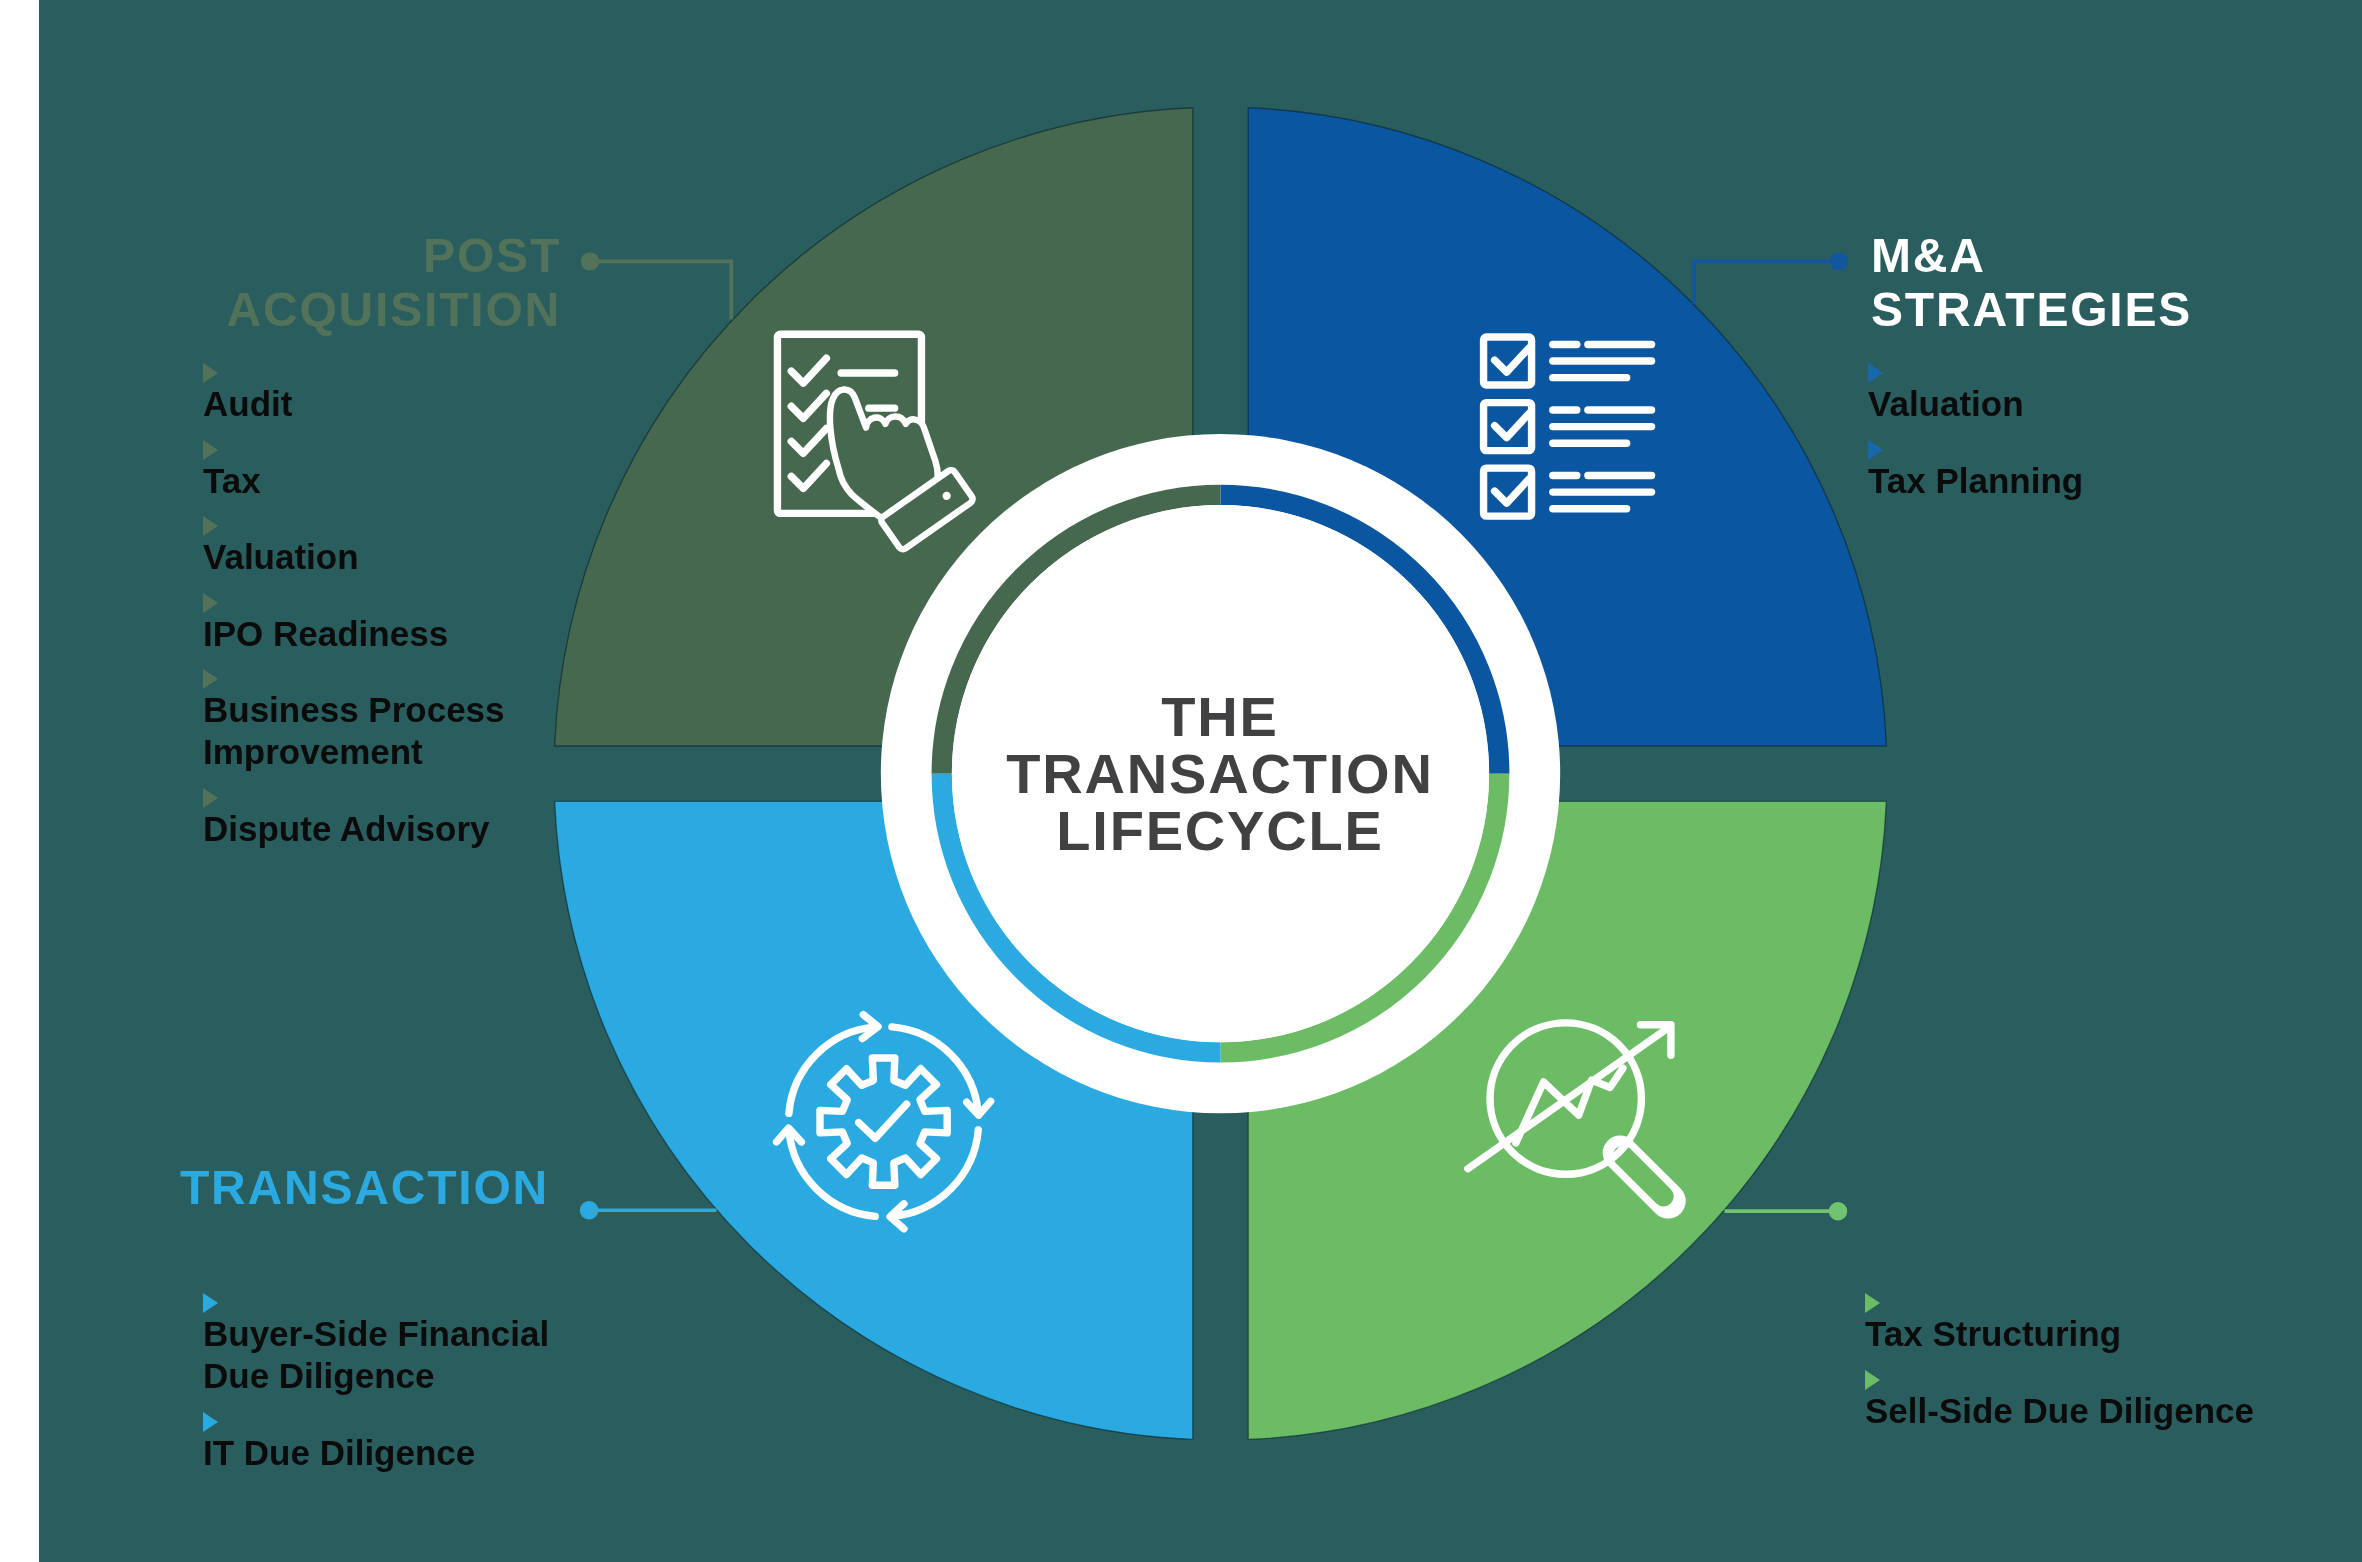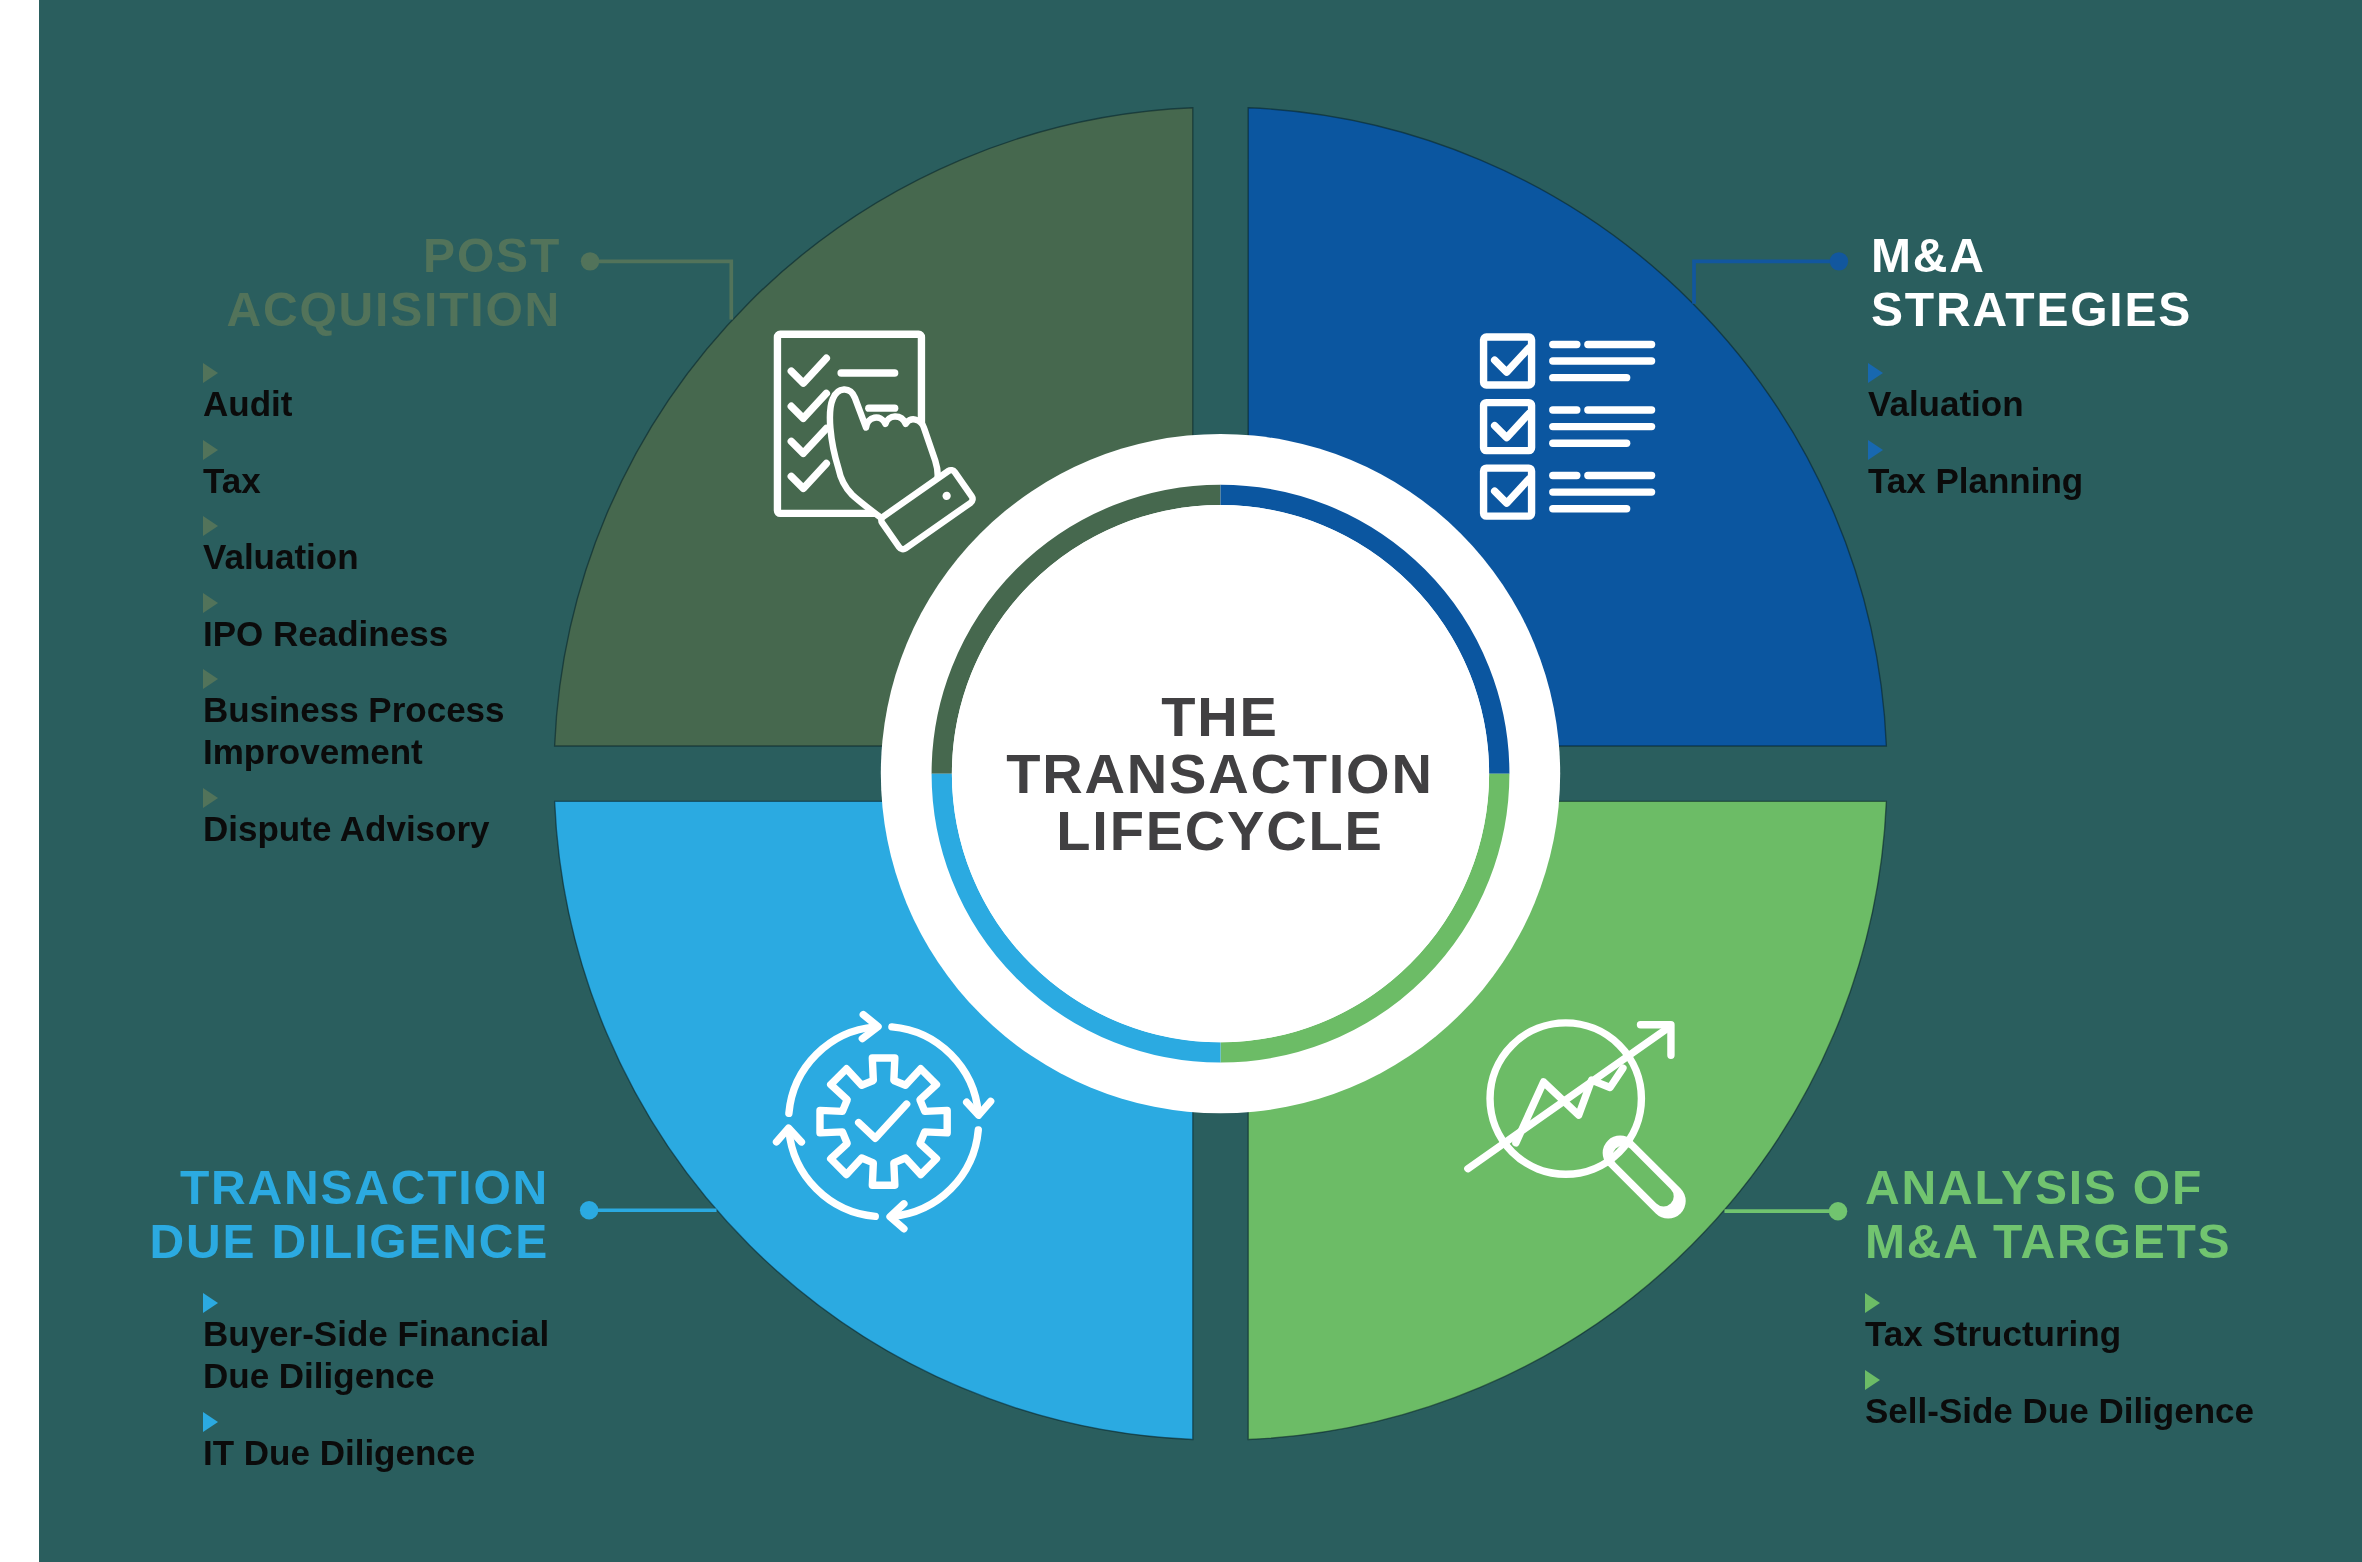--- a/index.html
+++ b/index.html
@@ -205,37 +205,32 @@
         <span class="txt">Valuation</span>
       </div>
       <div class="li">
         <span class="tri"></span>
         <span class="txt">Tax Planning</span>
       </div>
     </div>
 
   <div class="heading align-right" style="right: 1853px; top: 1161px; color: rgb(43, 170, 225);">
     <span class="hl">TRANSACTION</span>
-    <span class="hl">DUE DILIGENCE</span>
   </div>
   <div class="list" style="left: 164px; top: 1283px; width: 397px; --tri: #2BAAE1;">
       <div class="li">
         <span class="tri"></span>
         <span class="txt">Buyer-Side Financial Due Diligence</span>
       </div>
       <div class="li">
         <span class="tri"></span>
         <span class="txt">IT Due Diligence</span>
       </div>
     </div>
 
-  <div class="heading align-left" style="left: 1826px; top: 1161px; color: rgb(113, 196, 111);">
-    <span class="hl">ANALYSIS OF</span>
-    <span class="hl">M&amp;A TARGETS</span>
-  </div>
   <div class="list" style="left: 1826px; top: 1283px; width: 489px; --tri: #6CBC66;">
       <div class="li">
         <span class="tri"></span>
         <span class="txt">Tax Structuring</span>
       </div>
       <div class="li">
         <span class="tri"></span>
         <span class="txt">Sell-Side Due Diligence</span>
       </div>
     </div>

